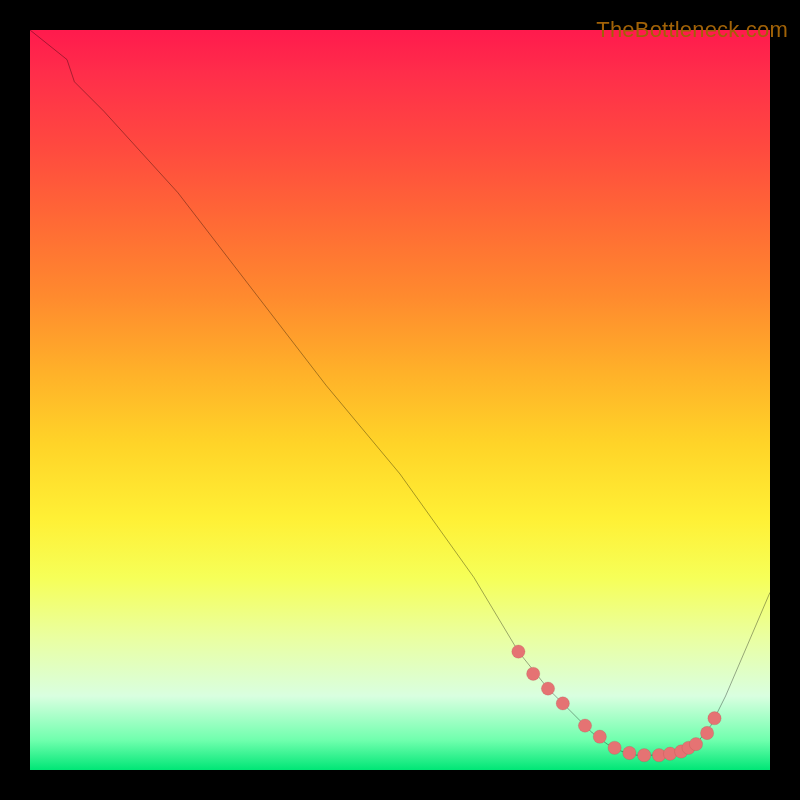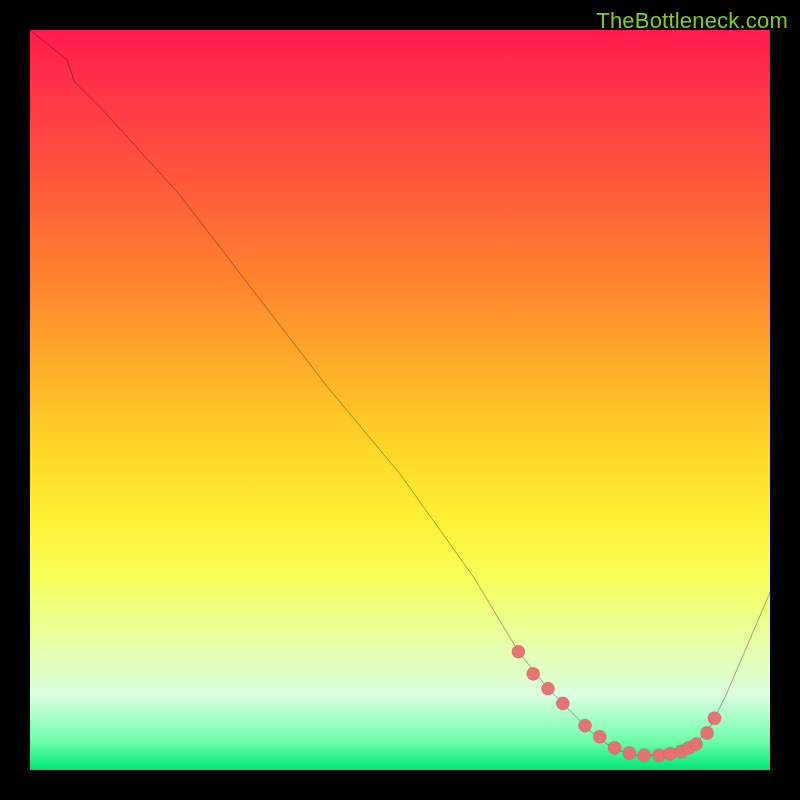--- a/index.html
+++ b/index.html
@@ -12,23 +12,23 @@
     font-family: Arial, Helvetica, sans-serif;
   }
   .outer {
     position: relative;
     width: 800px;
     height: 800px;
     background: #000;
   }
   .watermark {
     position: absolute;
-    top: 8px;
+    top: 17px;
     right: 12px;
-    color: #84cc16;
+    color: #a16207;
     font-size: 22px;
     font-weight: 500;
     letter-spacing: 0.2px;
     z-index: 10;
   }
   .plot {
     position: absolute;
     left: 30px;
     top: 30px;
     width: 740px;

